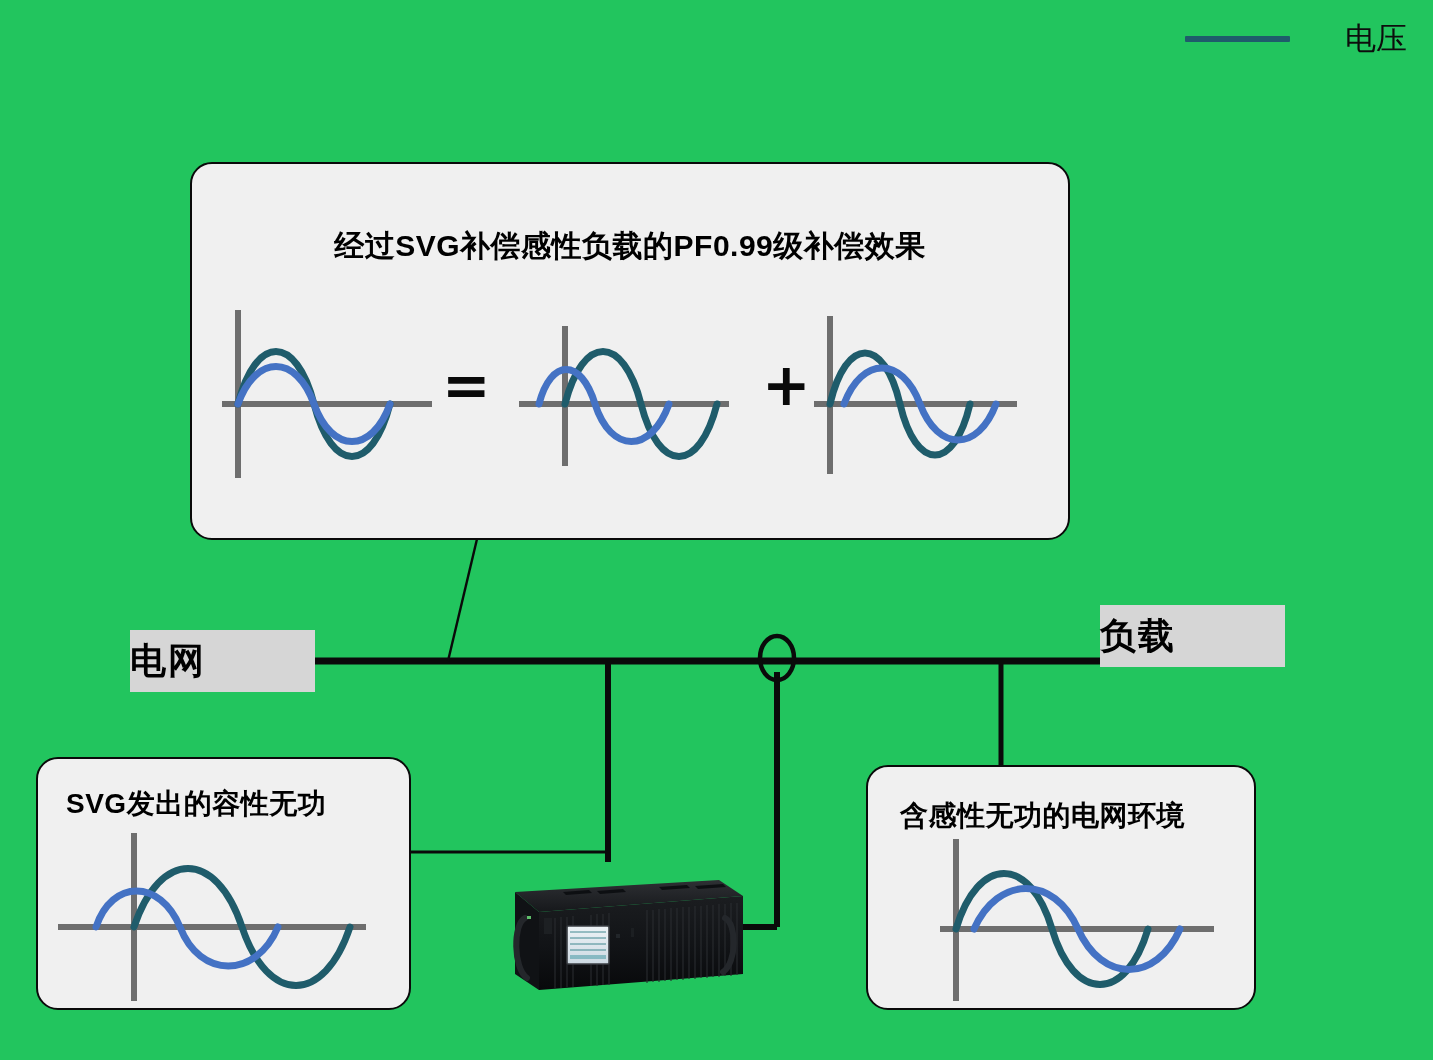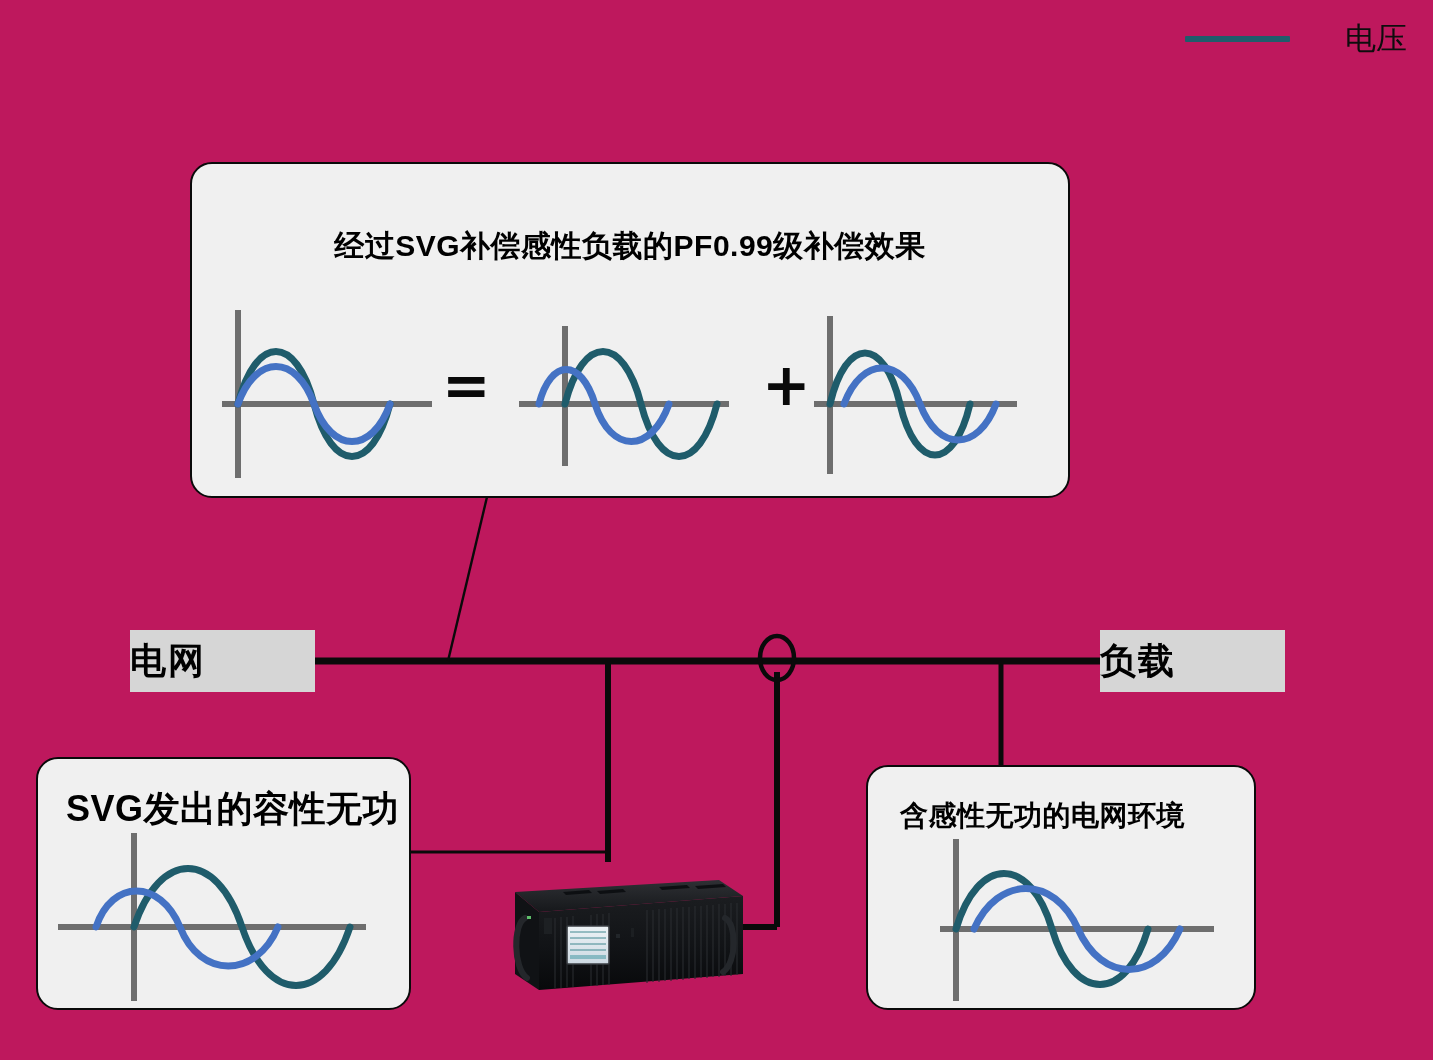--- a/index.html
+++ b/index.html
@@ -7,21 +7,21 @@
     padding: 0;
     background: #ffffff;
   }
   body {
     font-family: "Liberation Sans", "DejaVu Sans", sans-serif;
   }
   #stage {
     position: relative;
     width: 1433px;
     height: 1060px;
-    background: #be185d;
+    background: #22c55e;
     overflow: hidden;
   }
   .abs { position: absolute; }
 
   
   #legend {
     left: 1160px;
     top: 14px;
     width: 265px;
     height: 110px;
@@ -64,36 +64,36 @@
     font-weight: bold;
     color: #000000;
     letter-spacing: 0.5px;
     white-space: nowrap;
   }
 
   #top-panel {
     left: 190px;
     top: 162px;
     width: 880px;
-    height: 336px;
+    height: 378px;
   }
   #top-panel .panel-title {
     top: 62px;
     font-size: 30px;
   }
 
   #left-panel {
     left: 36px;
     top: 757px;
     width: 375px;
     height: 253px;
   }
   #left-panel .panel-title {
     top: 26px;
-    font-size: 36px;
+    font-size: 28px;
     text-align: center;
     left: 28px;
     right: auto;
   }
 
   #right-panel {
     left: 866px;
     top: 765px;
     width: 390px;
     height: 245px;
@@ -119,21 +119,21 @@
     letter-spacing: 2px;
   }
   #grid-label {
     left: 130px;
     top: 630px;
     width: 185px;
     height: 62px;
   }
   #load-label {
     left: 1100px;
-    top: 630px;
+    top: 605px;
     width: 185px;
     height: 62px;
   }
 
   
   #wiring {
     left: 0;
     top: 0;
     width: 1433px;
     height: 1060px;

